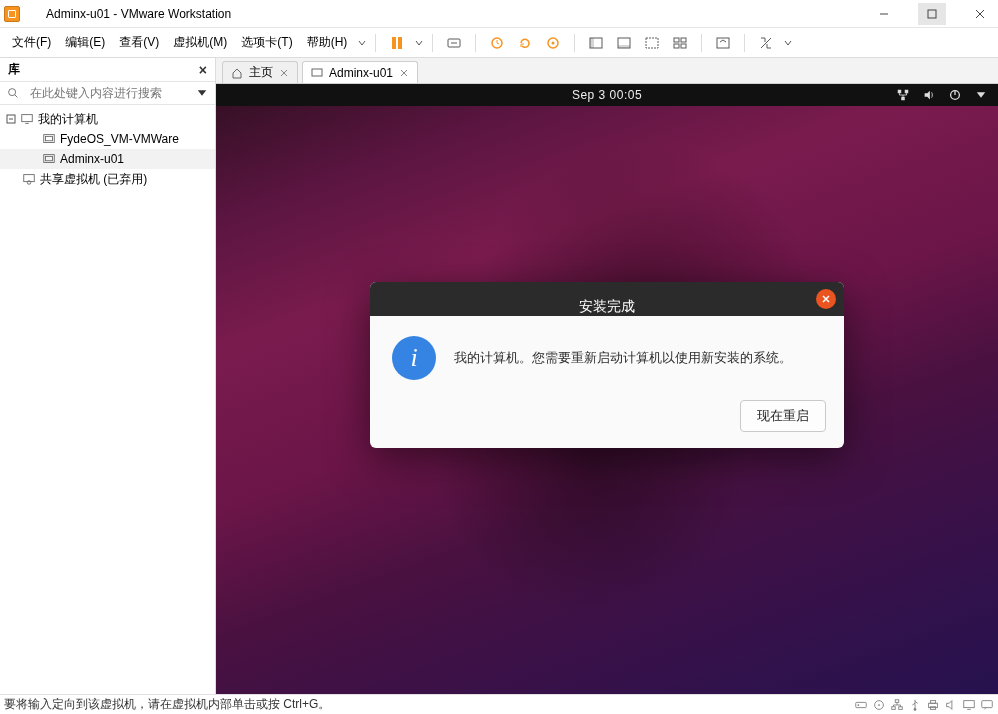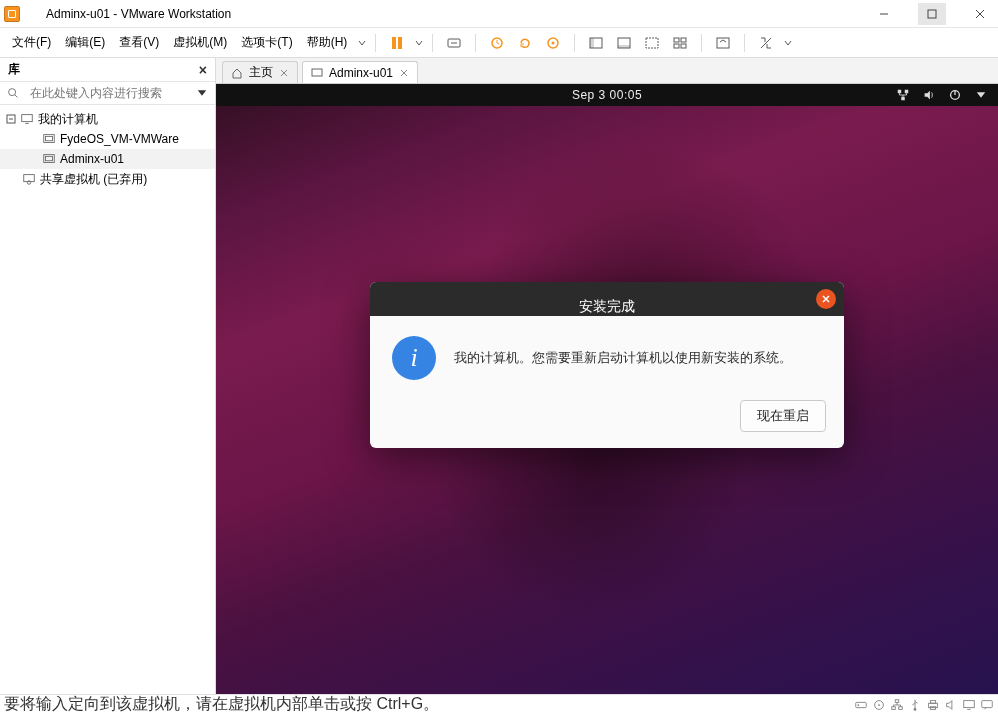--- a/index.html
+++ b/index.html
@@ -65,21 +65,21 @@
   .dialog { position: absolute; left: 50%; top: 46%; transform: translate(-50%, -50%); width: 474px; background: #fafafa; border-radius: 6px; box-shadow: 0 10px 40px rgba(0,0,0,.5); overflow: hidden; }
   .dlg-title { height: 34px; background: #2b2b2b; color: #fff; display: flex; align-items: flex-end; justify-content: center; font-size: 14px; position: relative; }
   .dlg-close { position: absolute; right: 8px; top: 7px; width: 20px; height: 20px; border-radius: 50%; background: #e95420; display: flex; align-items: center; justify-content: center; color: #fff; font-size: 12px; }
   .dlg-body { padding: 20px 22px; display: flex; gap: 18px; align-items: center; }
   .info-icon { width: 44px; height: 44px; border-radius: 50%; background: #3584e4; color: #fff; display: flex; align-items: center; justify-content: center; font-size: 26px; font-family: Georgia, serif; font-style: italic; flex: none; }
   .dlg-msg { font-size: 13px; color: #2c2c2c; line-height: 1.5; }
   .dlg-actions { padding: 0 18px 16px; display: flex; justify-content: flex-end; }
   .btn { padding: 6px 16px; border: 1px solid #c9c9c9; border-radius: 4px; background: #fdfdfd; font-size: 13px; color: #222; }
 
   
-  .statusbar { height: 20px; background: #fff; font-size: 16px; color: #333; display: flex; align-items: center; padding: 0 4px; border-top: 1px solid #e0e0e0; }
+  .statusbar { height: 20px; background: #fff; font-size: 12px; color: #333; display: flex; align-items: center; padding: 0 4px; border-top: 1px solid #e0e0e0; }
   .statusbar .right-icons { margin-left: auto; display: flex; gap: 4px; }
   .statusbar .right-icons svg { width: 14px; height: 14px; color: #7d7d7d; }
 </style>
 </head>
 <body>
 
 <div class="titlebar">
   <div class="logo"></div>
   <div class="title">Adminx-u01 - VMware Workstation</div>
   <div class="winbtn">

